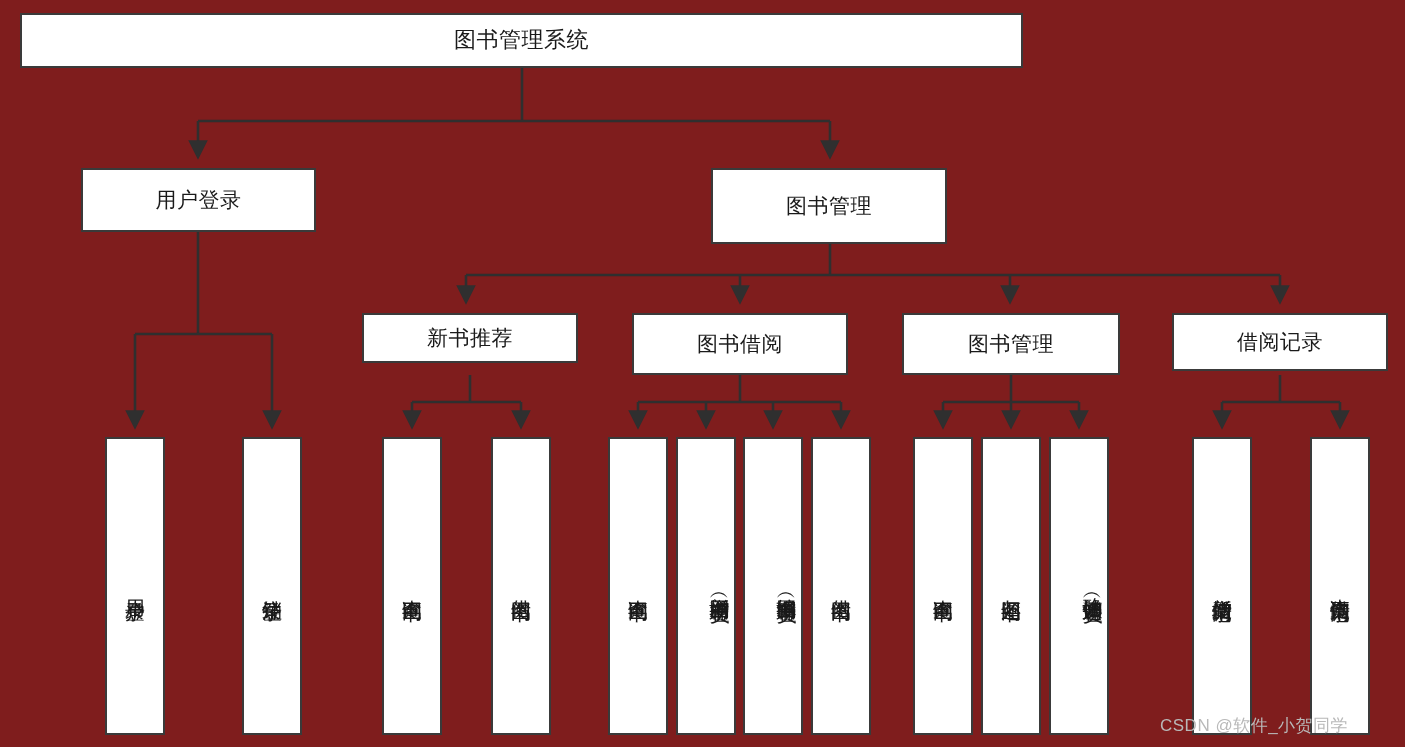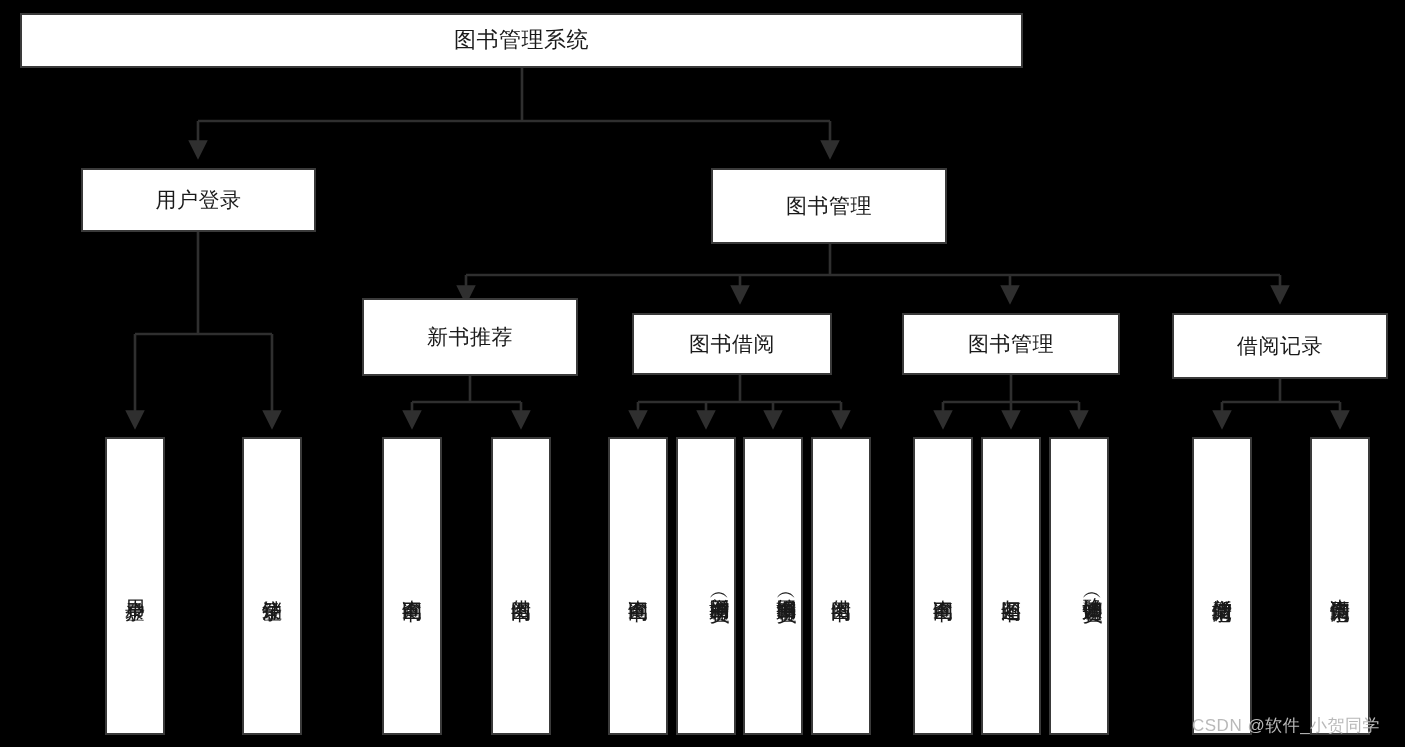--- a/index.html
+++ b/index.html
@@ -8,21 +8,21 @@
     padding: 0;
     background: #ffffff;
   }
   body {
     font-family: "Liberation Sans", "DejaVu Sans", sans-serif;
   }
   #canvas {
     position: relative;
     width: 1405px;
     height: 747px;
-    background: #000000;
+    background: #7f1d1d;
     overflow: hidden;
   }
   #wires {
     position: absolute;
     left: 0;
     top: 0;
     width: 1405px;
     height: 747px;
     pointer-events: none;
   }
@@ -122,38 +122,38 @@
       <path d="M 1222 402 L 1222 420" marker-end="url(#arrow)"></path>
       <path d="M 1340 402 L 1340 420" marker-end="url(#arrow)"></path>
     </g>
   </svg>
 
   <div class="node horiz root" style="left:20px; top:13px; width:1003px; height:55px;">图书管理系统</div>
 
   <div class="node horiz" style="left:81px; top:168px; width:235px; height:64px;">用户登录</div>
   <div class="node horiz" style="left:711px; top:168px; width:236px; height:76px;">图书管理</div>
 
-  <div class="node horiz" style="left:362px; top:298px; width:216px; height:78px;">新书推荐</div>
-  <div class="node horiz" style="left:632px; top:313px; width:200px; height:62px;">图书借阅</div>
+  <div class="node horiz" style="left:362px; top:313px; width:216px; height:50px;">新书推荐</div>
+  <div class="node horiz" style="left:632px; top:313px; width:216px; height:62px;">图书借阅</div>
   <div class="node horiz" style="left:902px; top:313px; width:218px; height:62px;">图书管理</div>
-  <div class="node horiz" style="left:1172px; top:313px; width:216px; height:66px;">借阅记录</div>
+  <div class="node horiz" style="left:1172px; top:313px; width:216px; height:58px;">借阅记录</div>
 
   <div class="node vert mid" style="left:105px; top:437px; width:60px; height:298px;">用户登录</div>
   <div class="node vert mid" style="left:242px; top:437px; width:60px; height:298px;">注销登录</div>
 
   <div class="node vert mid" style="left:382px; top:437px; width:60px; height:298px;">查询图书</div>
   <div class="node vert mid" style="left:491px; top:437px; width:60px; height:298px;">借阅图书</div>
 
   <div class="node vert mid" style="left:608px; top:437px; width:60px; height:298px;">查询图书</div>
   <div class="node vert" style="left:676px; top:437px; width:60px; height:298px;">新增图书（管理员）</div>
   <div class="node vert" style="left:743px; top:437px; width:60px; height:298px;">编辑图书（管理员）</div>
   <div class="node vert mid" style="left:811px; top:437px; width:60px; height:298px;">借阅图书</div>
 
   <div class="node vert mid" style="left:913px; top:437px; width:60px; height:298px;">查询图书</div>
   <div class="node vert mid" style="left:981px; top:437px; width:60px; height:298px;">归还图书</div>
   <div class="node vert" style="left:1049px; top:437px; width:60px; height:298px;">确认归还（管理员）</div>
 
   <div class="node vert mid" style="left:1192px; top:437px; width:60px; height:298px;">新增借阅记录</div>
   <div class="node vert mid" style="left:1310px; top:437px; width:60px; height:298px;">查询借阅记录</div>
 
-  <div class="watermark" style="left:1192px; top:714px;">CSDN @软件_小贺同学</div>
+  <div class="watermark" style="left:1160px; top:714px;">CSDN @软件_小贺同学</div>
 
 </div>
 
 </body></html>

